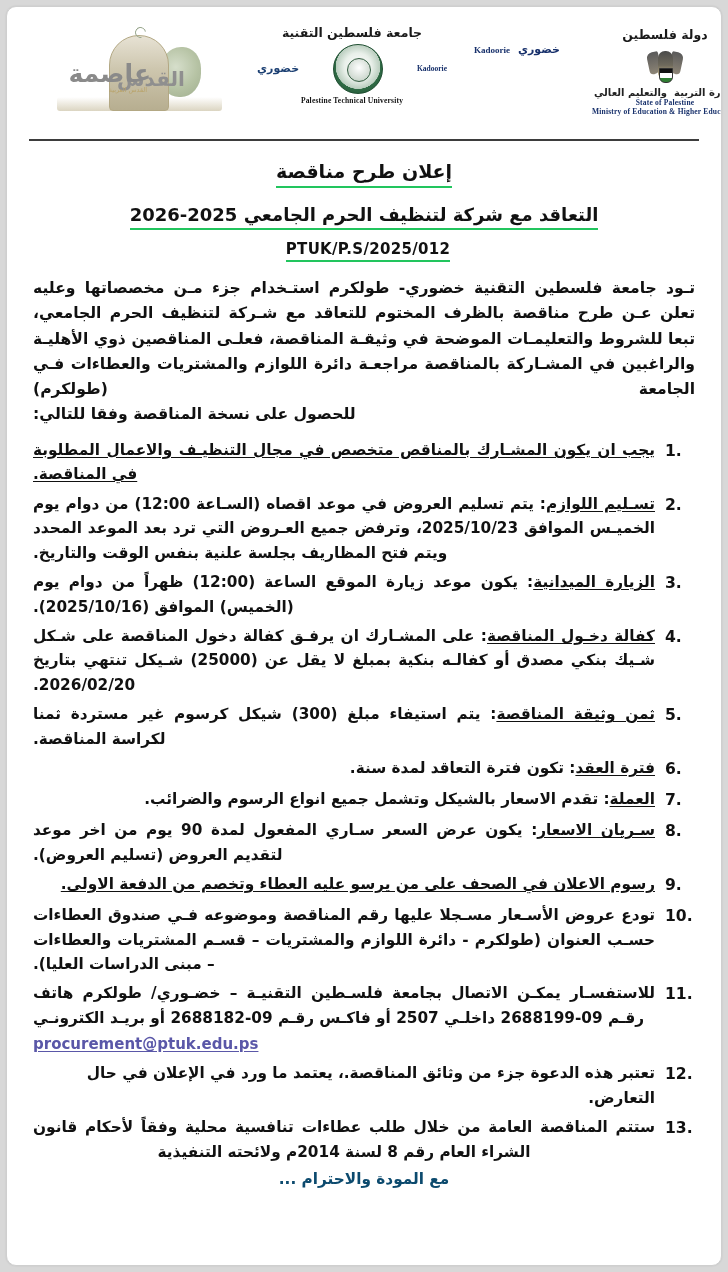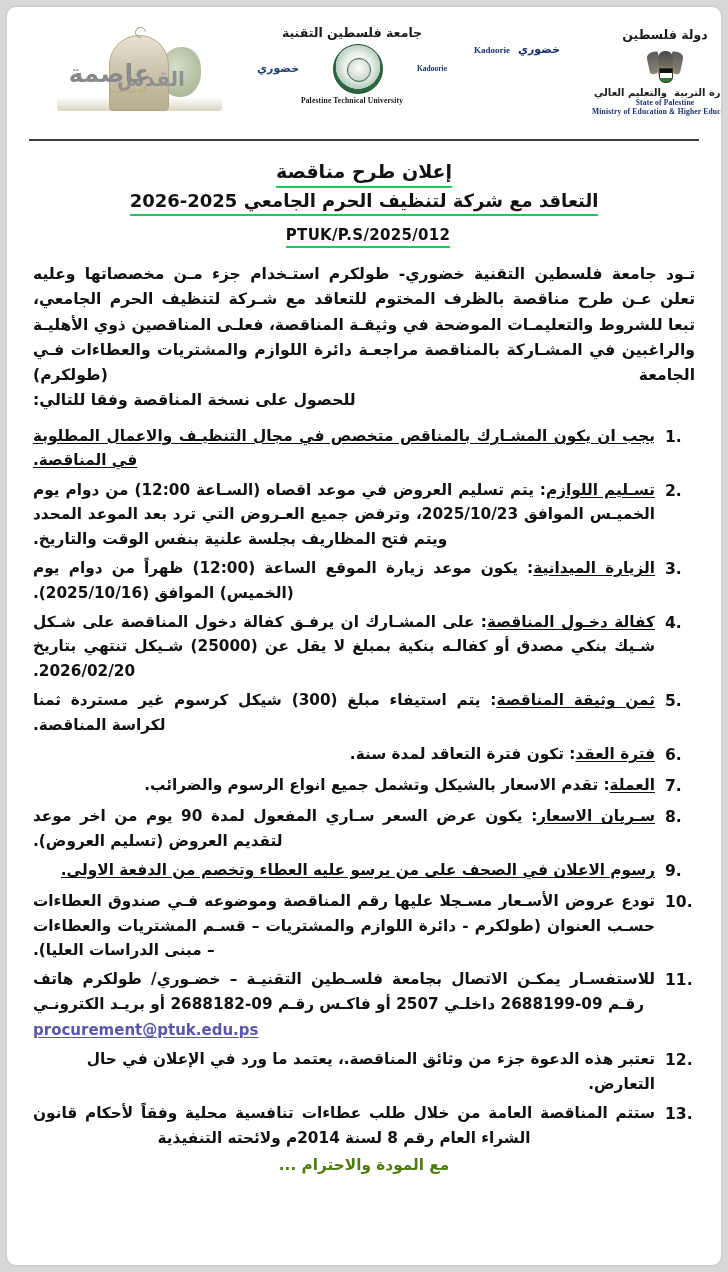--- a/index.html
+++ b/index.html
@@ -261,21 +261,21 @@
   .title-sub,
   .title-ref {
     display: inline-block;
     font-weight: bold;
     color: #111;
     border-bottom: 2px solid #22c55e;
     padding-bottom: 1px;
     line-height: 1.35;
   }
   .title-main { font-size: 19px; }
-  .title-sub  { font-size: 18px; margin-top: 1px; }
+  .title-sub  { font-size: 18px; margin-top: 15px; }
   .title-ref  { font-size: 15px; margin-top: 9px; direction: ltr; letter-spacing: .3px; margin-left: 8px; }
 
   
   .intro {
     margin: 14px 26px 0 26px;
     font-size: 15.6px;
     line-height: 1.62;
     color: #111;
     text-align: justify;
     text-align-last: justify;
@@ -336,21 +336,21 @@
     font-weight: bold;
     font-size: 15px;
     margin-top: 2px;
   }
 
   .closing {
     margin: 6px 26px 0 26px;
     text-align: center;
     font-size: 15.3px;
     font-weight: bold;
-    color: #4d7c0f;
+    color: #0c4a6e;
     direction: rtl;
   }
   .signature {
     margin: 20px 26px 0 26px;
     text-align: right;
     font-size: 15.3px;
     font-weight: bold;
     color: #111;
     direction: rtl;
   }

